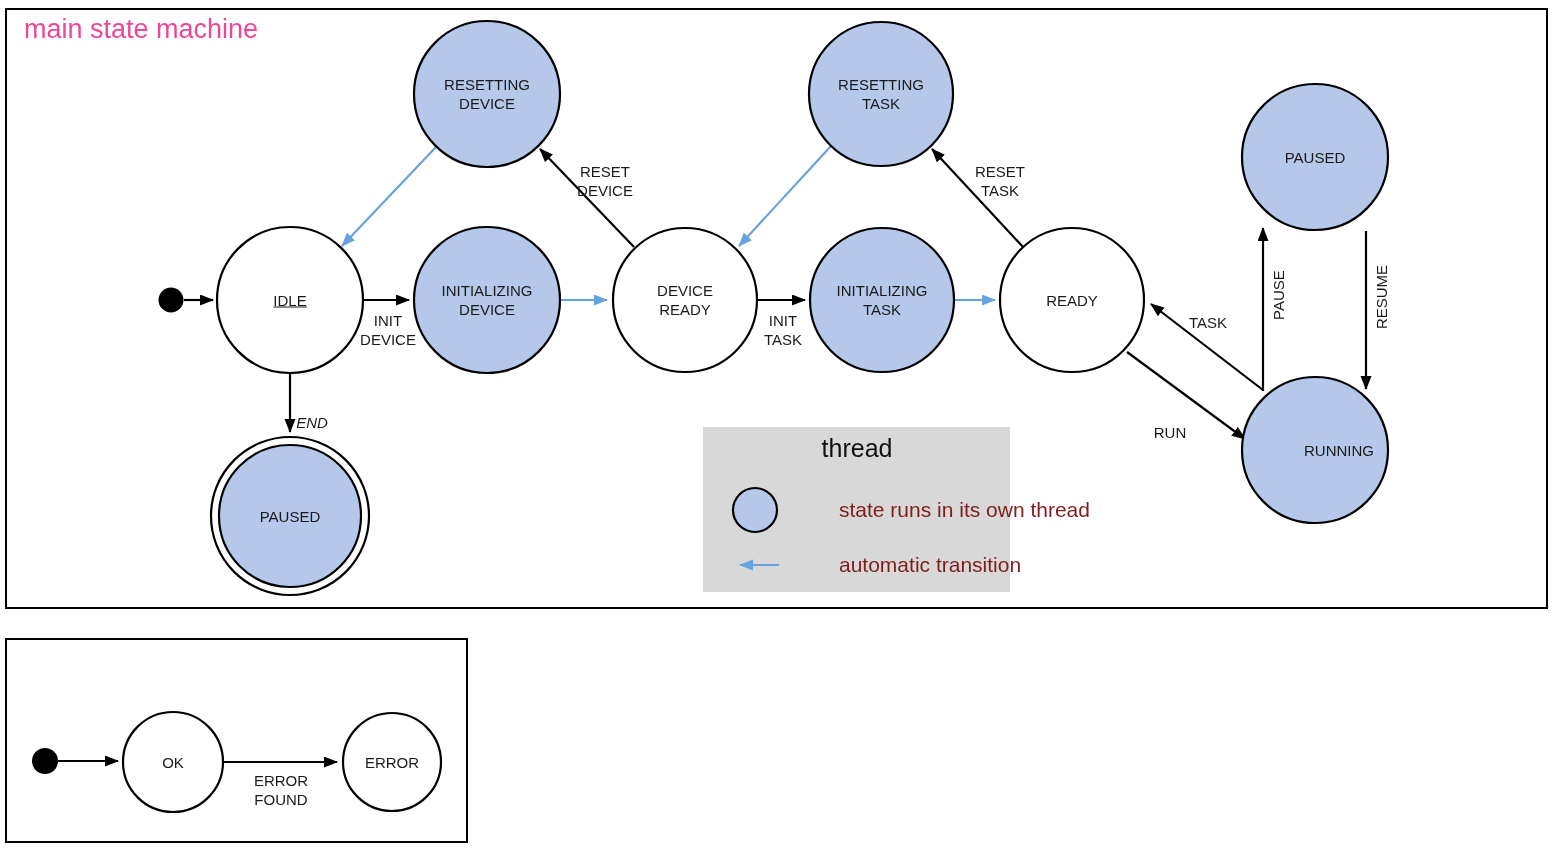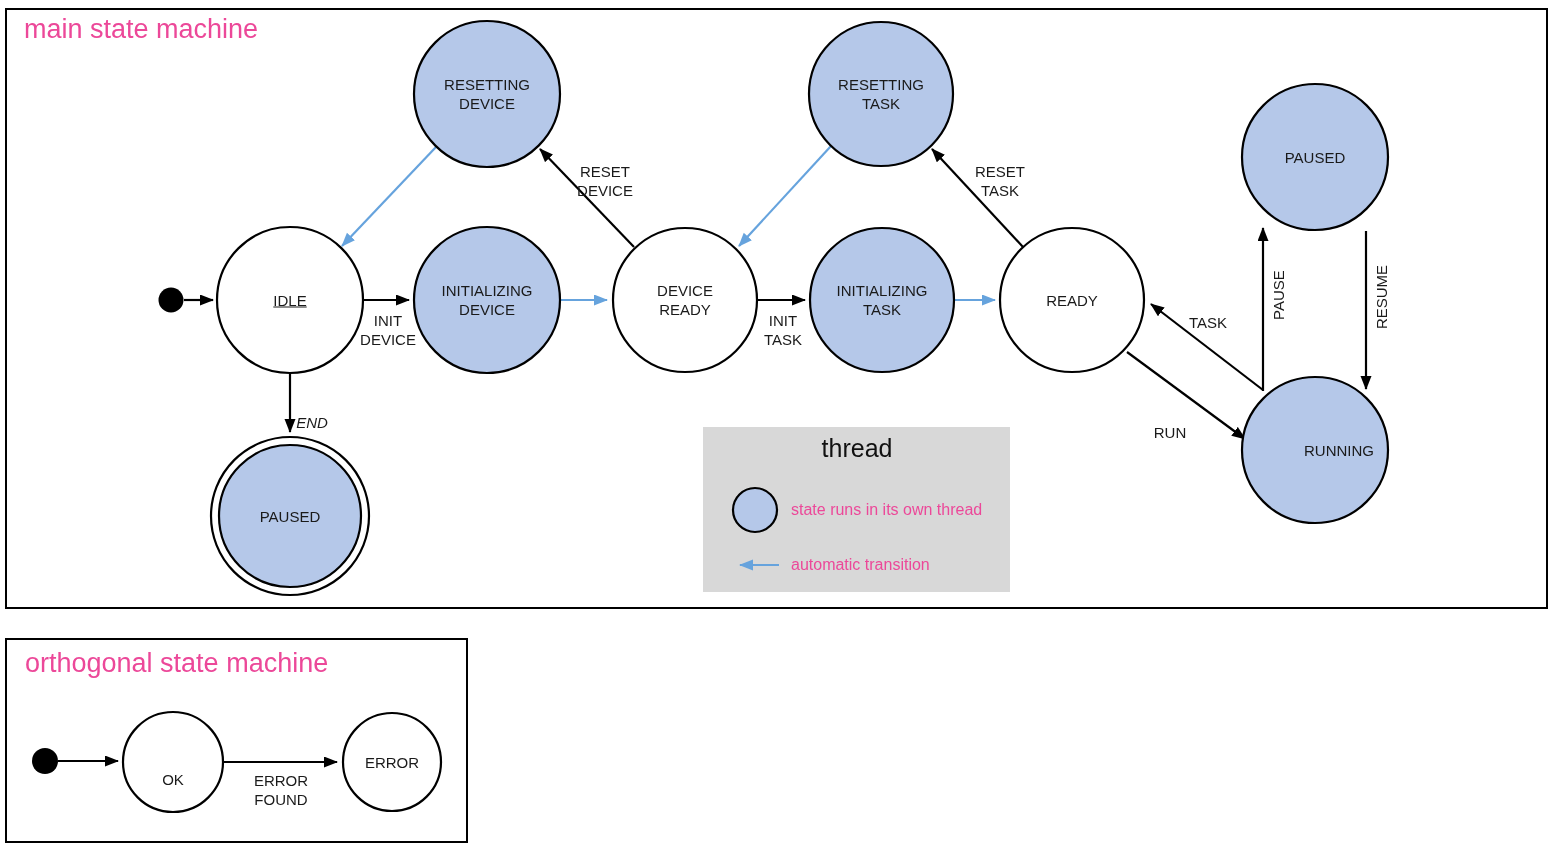--- a/index.html
+++ b/index.html
@@ -11,21 +11,21 @@
   .panel-ortho{left:5px;top:638px;width:463px;height:205px;}
   .legend-box{position:absolute;left:703px;top:427px;width:307px;height:165px;box-sizing:border-box;}
   .diagram-svg{position:absolute;left:0;top:0;width:1555px;height:852px;pointer-events:none;}
   .title{position:absolute;font-size:27px;line-height:1.15;color:#ec4899;white-space:nowrap;}
   .title-main{left:24px;top:14px;}
   .title-ortho{left:25px;top:648px;}
   .title-legend{position:absolute;left:857px;top:448px;transform:translate(-50%,-50%);font-size:25px;color:#111;}
   .lbl{position:absolute;font-size:15px;line-height:19px;text-align:center;
        white-space:pre-line;transform:translate(-50%,-50%);color:#1a1a1a;}
   .lbl.rot{transform:translate(-50%,-50%) rotate(-90deg);}
-  .legend-item-label{position:absolute;font-size:16px;transform:translate(0,-50%);white-space:nowrap;color:#ec4899;}
+  .legend-item-label{position:absolute;font-size:21px;transform:translate(0,-50%);white-space:nowrap;color:#7f1d1d;margin-left:48px;}
 </style>
 </head>
 <body>
 
 <div class="canvas">
 
   <div class="panel panel-main"></div>
   <div class="panel panel-ortho"></div>
   <div class="legend-box" style="background: rgb(216, 216, 216);"></div>
 
@@ -73,21 +73,20 @@
     <line class="auto-stroke" x1="779" y1="565" x2="740" y2="565" stroke="#66a3dd" stroke-width="2.2" marker-end="url(#mA)"></line>
 
     <circle cx="45" cy="761" r="13" fill="#000"></circle>
     <line x1="58" y1="761" x2="118" y2="761" stroke="#000" stroke-width="2.2" marker-end="url(#mB)"></line>
     <line x1="223" y1="762" x2="337" y2="762" stroke="#000" stroke-width="2.2" marker-end="url(#mB)"></line>
     <circle cx="173" cy="762" r="50" fill="#fff" stroke="#000" stroke-width="2.2"></circle>
     <circle cx="392" cy="762" r="49" fill="#fff" stroke="#000" stroke-width="2.2"></circle>
   </svg>
 
   <div class="title title-main">main state machine</div>
-  <div class="title title-ortho">orthogonal state machine</div>
   <div class="title-legend">thread</div>
 
   <div class="lbl" style="left:290px;top:300px;text-decoration:underline;">IDLE</div>
   <div class="lbl" style="left:487px;top:94px;">RESETTING
 DEVICE</div>
   <div class="lbl" style="left:487px;top:300px;">INITIALIZING
 DEVICE</div>
   <div class="lbl" style="left:685px;top:300px;">DEVICE
 READY</div>
   <div class="lbl" style="left:881px;top:94px;">RESETTING
@@ -109,18 +108,18 @@
 TASK</div>
   <div class="lbl" style="left:1208px;top:322px;">TASK</div>
   <div class="lbl" style="left:1170px;top:415px;margin-top:17px;">RUN</div>
   <div class="lbl rot" style="left:1278px;top:295px;">PAUSE</div>
   <div class="lbl rot" style="left:1381px;top:297px;">RESUME</div>
   <div class="lbl" style="left:312px;top:422px;font-style:italic;">END</div>
 
   <div class="legend-item-label" style="left:791px;top:510px;">state runs in its own thread</div>
   <div class="legend-item-label" style="left:791px;top:565px;">automatic transition</div>
 
-  <div class="lbl" style="left:173px;top:762px;margin-top:17px;">OK</div>
+  <div class="lbl" style="left:173px;top:762px;">OK</div>
   <div class="lbl" style="left:392px;top:762px;">ERROR</div>
   <div class="lbl" style="left:281px;top:790px;">ERROR
 FOUND</div>
 
 </div>
 
 </body></html>

